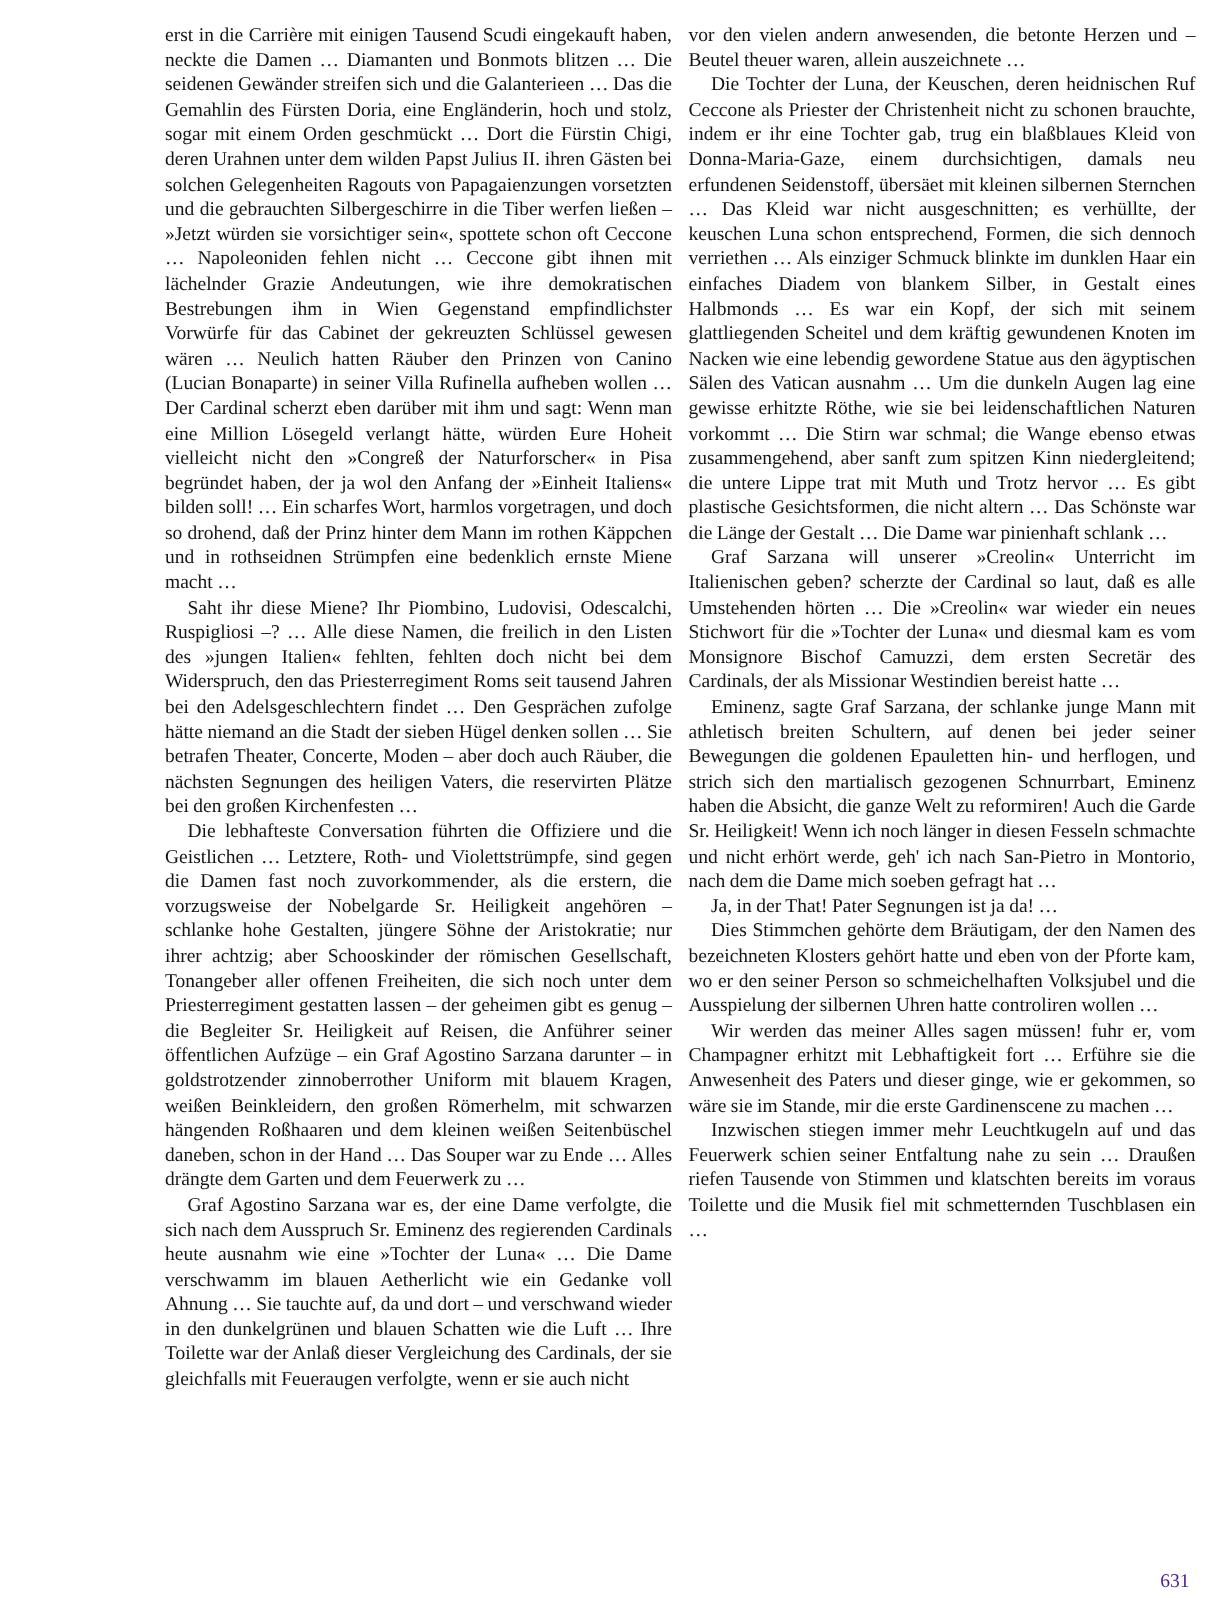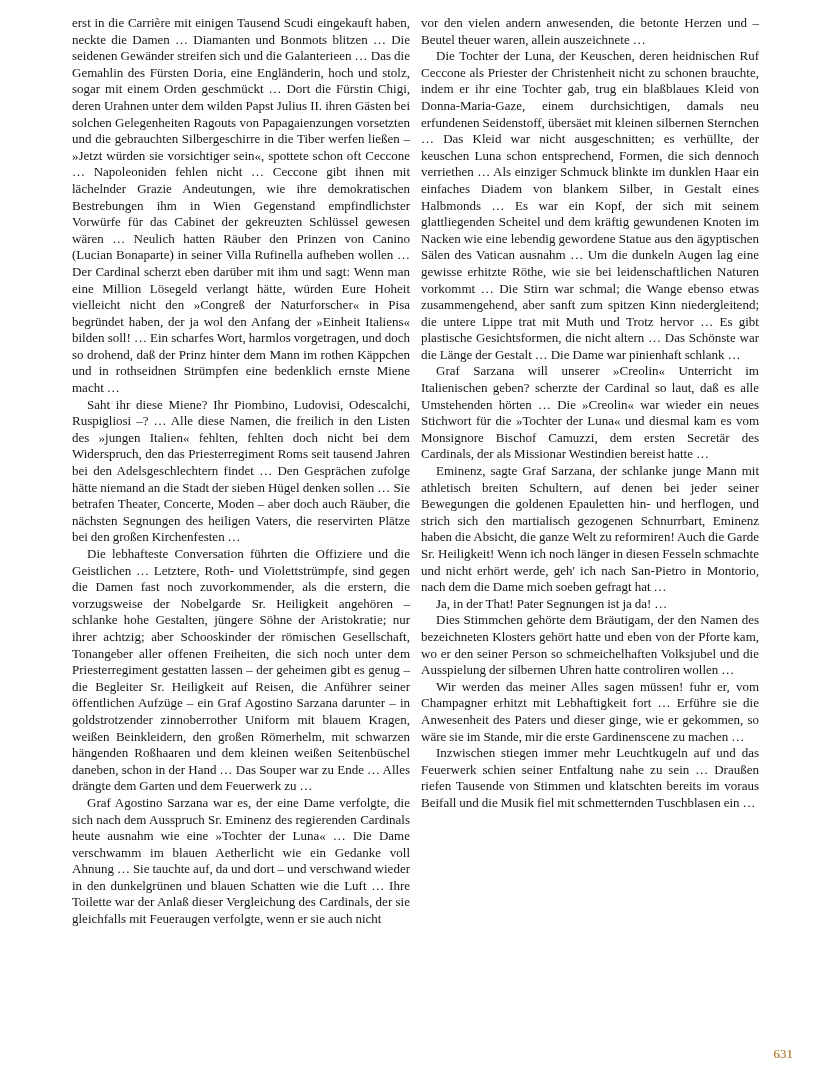--- a/index.html
+++ b/index.html
@@ -10,21 +10,21 @@
     overflow: hidden;
   }
   body {
     font-family: "Liberation Serif", "DejaVu Serif", serif;
     color: #141414;
   }
   .page {
     position: relative;
     width: 819px;
     height: 1065px;
-    padding: 15px 24px 0 72px;
+    padding: 15px 24px 0 110px;
     background: #ffffff;
     overflow: hidden;
   }
   .columns {
     display: flex;
     gap: 11px;
   }
   .column {
     width: 338px;
     flex: 0 0 338px;
@@ -40,21 +40,21 @@
   }
   .column p:first-child {
     text-indent: 0;
   }
   .page-number {
     position: absolute;
     right: 26px;
     bottom: 4px;
     font-size: 13px;
     line-height: 14px;
-    color: #a16207;
+    color: #4c1d95;
   }
 </style>
 </head>
 <body>
 
 <div class="page">
   <div class="columns">
 
     <div class="column" lang="de">
       <p>erst in die Carrière mit einigen Tausend Scudi eingekauft haben, neckte die Damen … Diamanten und Bonmots blitzen … Die seidenen Gewänder streifen sich und die Galanterieen … Das die Gemahlin des Fürsten Doria, eine Engländerin, hoch und stolz, sogar mit einem Orden geschmückt … Dort die Fürstin Chigi, deren Urahnen unter dem wilden Papst Julius II. ihren Gästen bei solchen Gelegenheiten Ragouts von Papagaienzungen vorsetzten und die gebrauchten Silbergeschirre in die Tiber werfen ließen – »Jetzt würden sie vorsichtiger sein«, spottete schon oft Ceccone … Napoleoniden fehlen nicht … Ceccone gibt ihnen mit lächelnder Grazie Andeutungen, wie ihre demokratischen Bestrebungen ihm in Wien Gegenstand empfindlichster Vorwürfe für das Cabinet der gekreuzten Schlüssel gewesen wären … Neulich hatten Räuber den Prinzen von Canino (Lucian Bonaparte) in seiner Villa Rufinella aufheben wollen … Der Cardinal scherzt eben darüber mit ihm und sagt: Wenn man eine Million Lösegeld verlangt hätte, würden Eure Hoheit vielleicht nicht den »Congreß der Naturforscher« in Pisa begründet haben, der ja wol den Anfang der »Einheit Italiens« bilden soll! … Ein scharfes Wort, harmlos vorgetragen, und doch so drohend, daß der Prinz hinter dem Mann im rothen Käppchen und in rothseidnen Strümpfen eine bedenklich ernste Miene macht …</p>
@@ -64,19 +64,19 @@
     </div>
 
     <div class="column" lang="de">
       <p>vor den vielen andern anwesenden, die betonte Herzen und – Beutel theuer waren, allein auszeichnete …</p>
       <p>Die Tochter der Luna, der Keuschen, deren heidnischen Ruf Ceccone als Priester der Christenheit nicht zu schonen brauchte, indem er ihr eine Tochter gab, trug ein blaßblaues Kleid von Donna-Maria-Gaze, einem durchsichtigen, damals neu erfundenen Seidenstoff, übersäet mit kleinen silbernen Sternchen … Das Kleid war nicht ausgeschnitten; es verhüllte, der keuschen Luna schon entsprechend, Formen, die sich dennoch verriethen … Als einziger Schmuck blinkte im dunklen Haar ein einfaches Diadem von blankem Silber, in Gestalt eines Halbmonds … Es war ein Kopf, der sich mit seinem glattliegenden Scheitel und dem kräftig gewundenen Knoten im Nacken wie eine lebendig gewordene Statue aus den ägyptischen Sälen des Vatican ausnahm … Um die dunkeln Augen lag eine gewisse erhitzte Röthe, wie sie bei leidenschaftlichen Naturen vorkommt … Die Stirn war schmal; die Wange ebenso etwas zusammengehend, aber sanft zum spitzen Kinn niedergleitend; die untere Lippe trat mit Muth und Trotz hervor … Es gibt plastische Gesichtsformen, die nicht altern … Das Schönste war die Länge der Gestalt … Die Dame war pinienhaft schlank …</p>
       <p>Graf Sarzana will unserer »Creolin« Unterricht im Italienischen geben? scherzte der Cardinal so laut, daß es alle Umstehenden hörten … Die »Creolin« war wieder ein neues Stichwort für die »Tochter der Luna« und diesmal kam es vom Monsignore Bischof Camuzzi, dem ersten Secretär des Cardinals, der als Missionar Westindien bereist hatte …</p>
       <p>Eminenz, sagte Graf Sarzana, der schlanke junge Mann mit athletisch breiten Schultern, auf denen bei jeder seiner Bewegungen die goldenen Epauletten hin- und herflogen, und strich sich den martialisch gezogenen Schnurrbart, Eminenz haben die Absicht, die ganze Welt zu reformiren! Auch die Garde Sr. Heiligkeit! Wenn ich noch länger in diesen Fesseln schmachte und nicht erhört werde, geh' ich nach San-Pietro in Montorio, nach dem die Dame mich soeben gefragt hat …</p>
       <p>Ja, in der That! Pater Segnungen ist ja da! …</p>
       <p>Dies Stimmchen gehörte dem Bräutigam, der den Namen des bezeichneten Klosters gehört hatte und eben von der Pforte kam, wo er den seiner Person so schmeichelhaften Volksjubel und die Ausspielung der silbernen Uhren hatte controliren wollen …</p>
       <p>Wir werden das meiner Alles sagen müssen! fuhr er, vom Champagner erhitzt mit Lebhaftigkeit fort … Erführe sie die Anwesenheit des Paters und dieser ginge, wie er gekommen, so wäre sie im Stande, mir die erste Gardinenscene zu machen …</p>
-      <p>Inzwischen stiegen immer mehr Leuchtkugeln auf und das Feuerwerk schien seiner Entfaltung nahe zu sein … Draußen riefen Tausende von Stimmen und klatschten bereits im voraus Beifall und die Musik fiel mit schmetternden Tuschblasen ein …</p>
+      <p>Inzwischen stiegen immer mehr Leuchtkugeln auf und das Feuerwerk schien seiner Entfaltung nahe zu sein … Draußen riefen Tausende von Stimmen und klatschten bereits im voraus Toilette und die Musik fiel mit schmetternden Tuschblasen ein …</p>
     </div>
 
   </div>
 
   <div class="page-number">631</div>
 </div>
 
 </body></html>

